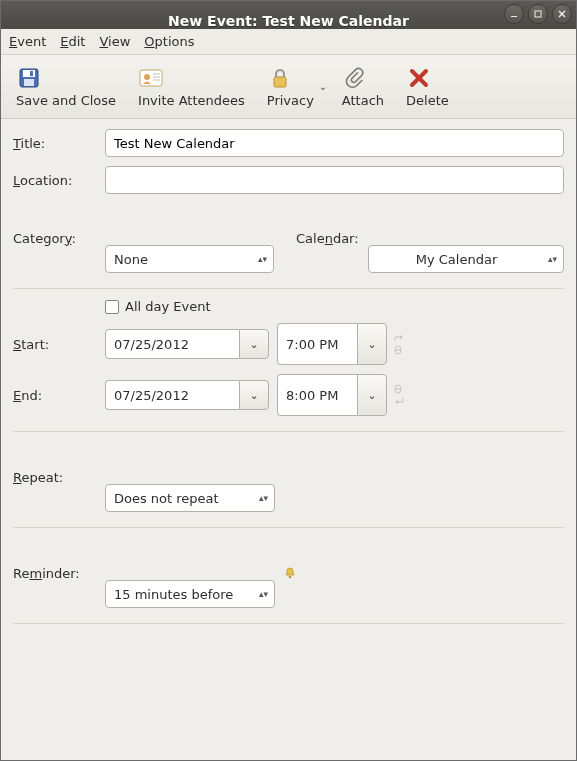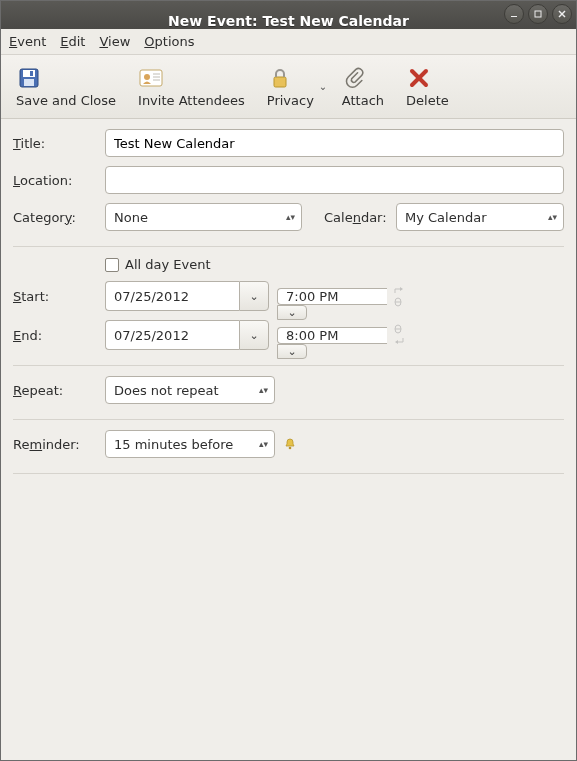--- a/index.html
+++ b/index.html
@@ -15,27 +15,27 @@
 .toolbar { height: 64px; background: linear-gradient(#f4f2ee,#e8e6e0); border-bottom: 1px solid #cfccc4; display:flex; align-items:center; padding: 0 6px; gap: 4px; }
 .toolbar .tbtn { display:flex; flex-direction:column; align-items:flex-start; justify-content:center; padding: 2px 8px; gap: 2px; border: 1px solid transparent; border-radius: 4px; cursor:pointer; min-width: 56px; }
 .toolbar .ticon { width: 26px; height: 26px; display:flex; align-items:center; justify-content:center; }
 .toolbar .tlabel { font-size: 13px; }
 .toolbar .dropdown-arrow { width: 10px; margin-left:-4px; display:flex; align-items:center; font-size:10px; color:#555; cursor:pointer; }
 .form { flex:1; padding: 10px 12px 18px 12px; display:flex; flex-direction:column; }
 .row { display:flex; align-items:center; margin-bottom: 9px; }
 .lbl { width: 92px; text-align:left; padding-right:4px; }
 .lbl .ul { text-decoration: underline; }
 .input { flex:1; height: 28px; background:#fff; border:1px solid #b5b1a8; border-radius:4px; padding:0 8px; font: inherit; outline:none; }
-.combo { position:relative; height:28px; background:#fff; border:1px solid #b5b1a8; border-radius:4px; display:flex; align-items:center; padding:0 27px 0 8px; cursor:pointer; }
+.combo { position:relative; height:28px; background:#fff; border:1px solid #b5b1a8; border-radius:4px; display:flex; align-items:center; padding:0 27px 0 8px; cursor:pointer;margin-top:42px; }
 .combo .spin { position:absolute; right:6px; font-size:9px; color:#555; line-height:6px; display:flex; flex-direction:column; }
 .hsep { height:1px; background:#d6d3cd; margin:6px 0 10px 0; }
 .date-combo { width:164px; height:30px; display:flex;justify-content:space-between; }
 .date-combo .dfield { flex:1; background:#fff; border:1px solid #b5b1a8; border-right:none; border-radius:4px 0 0 4px; display:flex; align-items:center; padding:0 8px; }
 .date-combo .dbtn { width:30px; border:1px solid #b5b1a8; border-radius:0 4px 4px 0; background:linear-gradient(#f9f8f5,#e7e5df); display:flex; align-items:center; justify-content:center; cursor:pointer; font-size:11px; color:#444;}
-.time-combo { width:110px; height:16px; display:flex; margin-left:8px;flex-direction:column; }
+.time-combo { width:110px; height:42px; display:flex; margin-left:8px; }
 .time-combo .dfield { flex:1; background:#fff; border:1px solid #b5b1a8; border-right:none; border-radius:4px 0 0 4px; display:flex; align-items:center; padding:0 8px; }
 .time-combo .dbtn { width:30px; border:1px solid #b5b1a8; border-radius:0 4px 4px 0; background:linear-gradient(#f9f8f5,#e7e5df); display:flex; align-items:center; justify-content:center; cursor:pointer; font-size:11px; color:#444;}
 .link-icons { margin-left:6px; display:flex; flex-direction:column; gap:2px; }
 .link-icons svg{ opacity:.5;}
 .check { width:14px; height:14px; border:1px solid #8a867d; border-radius:2px; background:#fff; margin-right:6px; cursor:pointer; }
 .bell { margin-left:8px; display:flex; align-items:center; }
 .cursor-caret { display:inline-block; width:1px; height:14px; background:#000; vertical-align:middle; margin-left:0px; }
 </style>
 </head>
 <body>
@@ -136,21 +136,21 @@
       <input class="input" value="" style="">
     </div>
     <div class="row">
       <div class="lbl">Categor<span class="ul">y</span>:</div>
       <div class="combo" style="flex:1;">
         <span>None</span>
         <span class="spin">▴▾</span>
       </div>
       <div style="width:10px;"></div>
       <div class="lbl" style="width:72px;margin-left:12px;">Cale<span class="ul">n</span>dar:</div>
-      <div class="combo" style="width:168px;">
+      <div class="combo" style="width:196px;justify-content:center;">
         <span>My Calendar</span>
         <span class="spin">▴▾</span>
       </div>
     </div>
 
     <div class="hsep"></div>
 
     <div class="row">
       <div class="lbl"></div>
       <div style="display:flex;align-items:center;">

